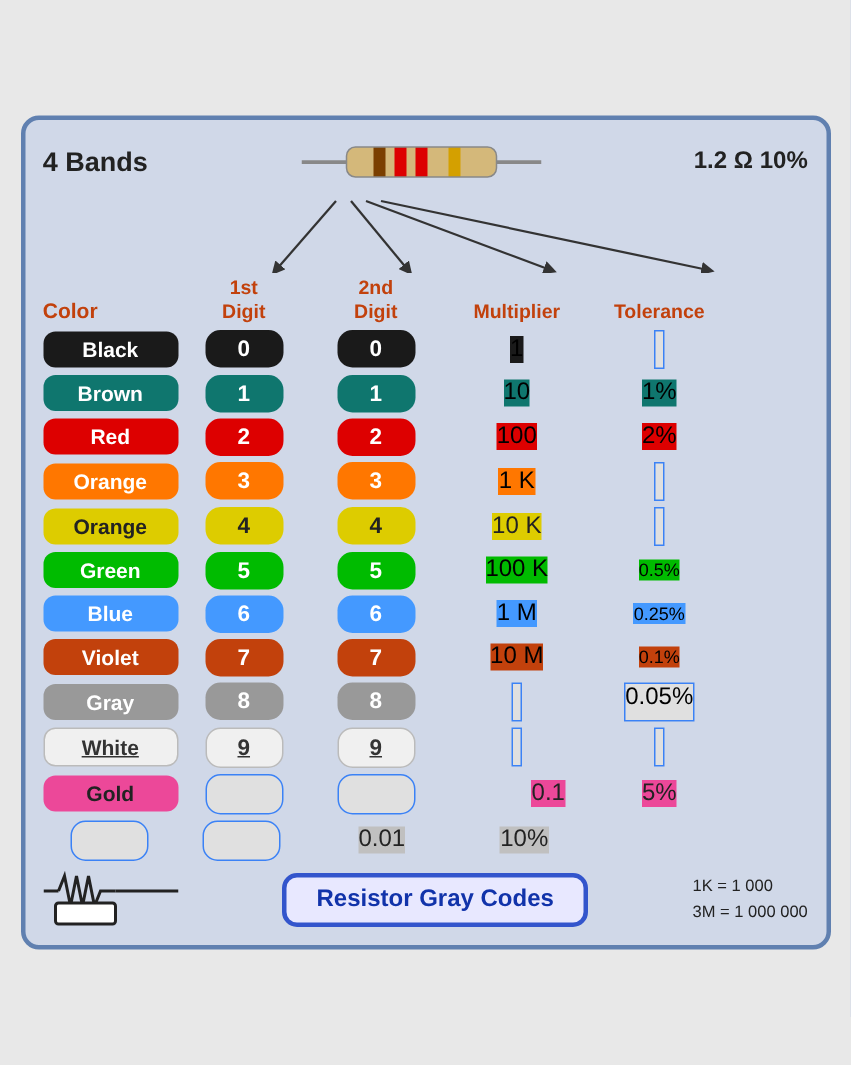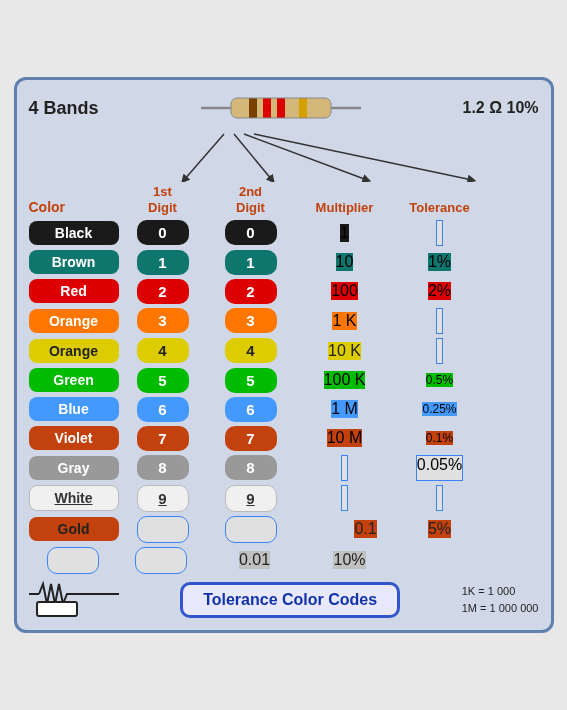--- a/index.html
+++ b/index.html
@@ -111,21 +111,21 @@
     .bg-black { background: #1a1a1a; }
     .bg-brown { background: #0f766e; }
     .bg-red { background: #dd0000; }
     .bg-orange { background: #ff7700; }
     .bg-yellow { background: #ddcc00; color: #222 !important; }
     .bg-green { background: #00bb00; }
     .bg-blue { background: #4499ff; }
     .bg-violet { background: #c2410c; }
     .bg-gray { background: #999999; }
     .bg-white { background: #f0f0f0; color: #333 !important; border: 1px solid #bbb; text-decoration: underline; }
-    .bg-gold { background: #c2410c; color: #222 !important; }
+    .bg-gold { background: #ec4899; color: #222 !important; }
     .bg-silver { background: #c0c0c0; color: #222 !important; }
     .bg-empty { background: #e0e0e0; border: 1px solid #3b82f6; min-height: 26px; }
 
     .color-name-cell.yellow { color: #222; }
     .color-name-cell.white { color: #333; border: 1px solid #bbb; }
     .color-name-cell.gold { color: #222; }
     .color-name-cell.silver { color: #222; }
 
     .bottom-section {
       display: flex;
@@ -415,20 +415,20 @@
       <svg width="90" height="40" viewBox="0 0 90 40">
 
         <line x1="0" y1="14" x2="10" y2="14" stroke="#222" stroke-width="2"></line>
         <polyline points="10,14 14,4 18,24 22,4 26,24 30,4 34,24 38,14 48,14" stroke="#222" stroke-width="2" fill="none"></polyline>
 
         <rect x="8" y="22" width="40" height="14" rx="2" fill="white" stroke="#222" stroke-width="2"></rect>
         <line x1="48" y1="14" x2="90" y2="14" stroke="#222" stroke-width="2"></line>
       </svg>
     </div>
     <div class="resistor-label-box">
-      <div class="resistor-label">Tolerance Color Codes</div>
+      <div class="resistor-label">Resistor Gray Codes</div>
     </div>
     <div class="legend">
       <div>1K = 1 000</div>
-      <div>1M = 1 000 000</div>
+      <div>3M = 1 000 000</div>
     </div>
   </div>
 </div>
 
 </body></html>

